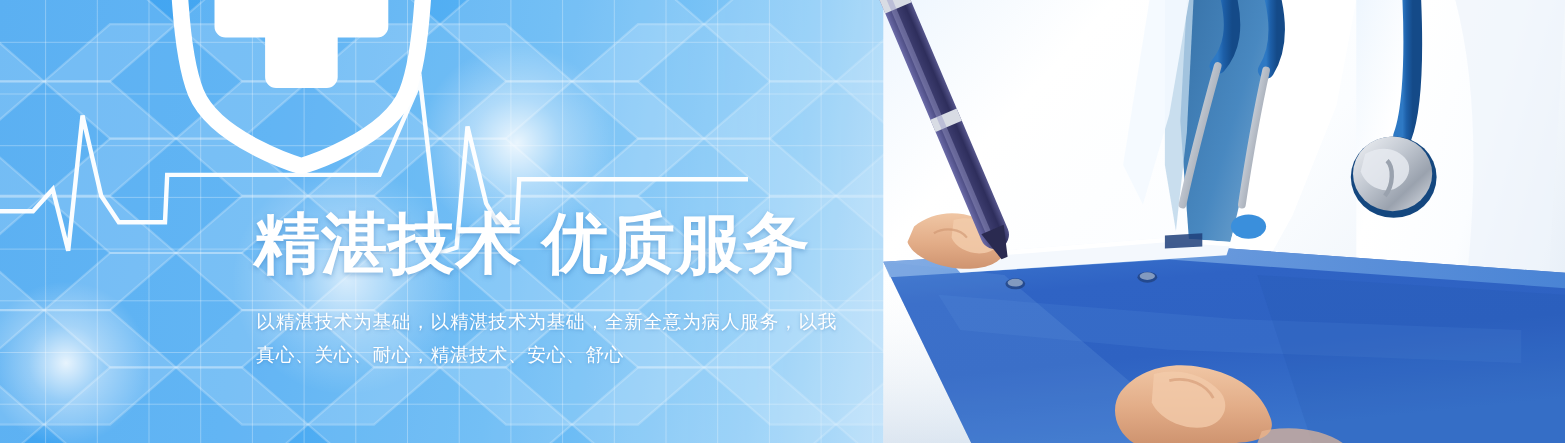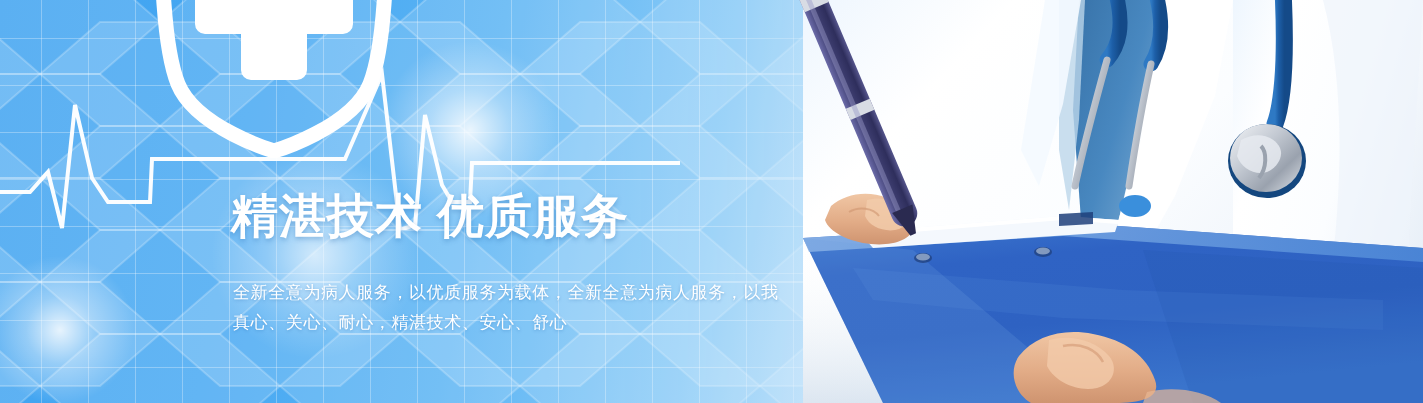--- a/index.html
+++ b/index.html
@@ -44,21 +44,21 @@
   .ecg{position:absolute;left:0;top:60px;width:780px;height:170px;}
   .shield{position:absolute;left:148px;top:-52px;width:252px;height:210px;}
 
   
   .photo{position:absolute;right:0;top:0;width:660px;height:403px;overflow:hidden;}
   .photo svg{display:block;width:660px;height:403px;}
 
   
   .headline{
     position:absolute;left:231px;top:192px;
-    font-size:47px;line-height:1;font-weight:bold;color:#ffffff;
+    font-size:60px;line-height:1;font-weight:bold;color:#ffffff;
     letter-spacing:1px;white-space:nowrap;
     text-shadow:0 2px 5px rgba(25,95,165,.35);
   }
   .sub{
     position:absolute;left:233px;top:278px;
     font-size:17px;line-height:30px;color:#ffffff;
     letter-spacing:.6px;white-space:nowrap;
     text-shadow:0 1px 3px rgba(25,95,165,.35);
   }
   .sub div{display:block;}
@@ -266,17 +266,17 @@
         <path d="M256 356 C272 336 300 328 330 334 C362 340 384 356 392 380 C398 396 382 403 352 403 L268 403 C250 392 246 370 256 356 Z" fill="url(#skinG)"></path>
         <path d="M286 340 C308 334 332 340 346 356 C356 368 350 384 334 388 C314 392 292 382 284 366 Z" fill="#f2cbaa" opacity="0.8"></path>
         <path d="M300 346 C318 342 334 350 340 362" stroke="#cf9470" stroke-width="2.5" fill="none" opacity="0.55"></path>
         <path d="M384 392 C410 386 440 390 458 403 L380 403 Z" fill="#e8b894" opacity="0.7"></path>
       </g>
     </svg>
   </div>
 
   <div class="headline">精湛技术 优质服务</div>
   <div class="sub">
-    <div>全新全意为病人服务，以优质服务为载体，全新全意为病人服务，以我</div>
+    <div>以精湛技术为基础，以精湛技术为基础，全新全意为病人服务，以我</div>
     <div>真心、关心、耐心，精湛技术、安心、舒心</div>
   </div>
 
 </div>
 
 </body></html>

